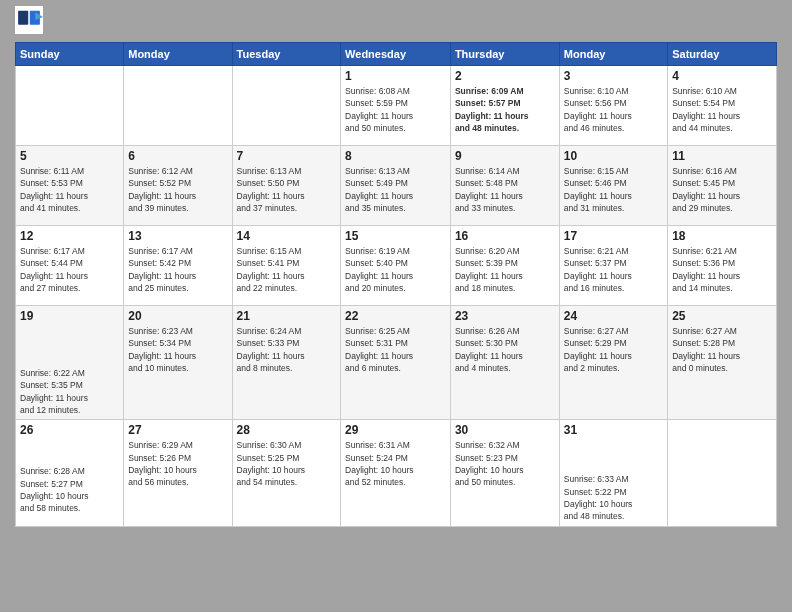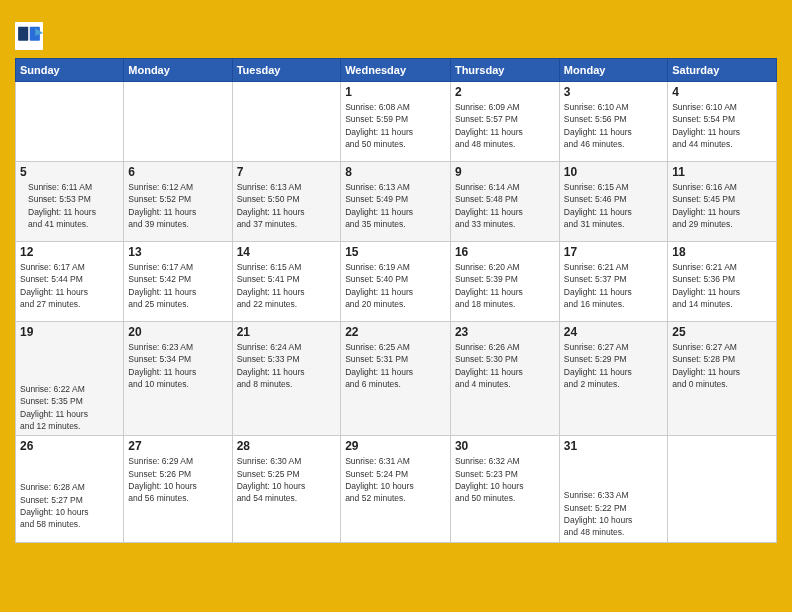--- a/index.html
+++ b/index.html
@@ -6,22 +6,22 @@
     body {
       font-family: Arial, sans-serif;
       background: #fff;
       width: 792px;
       height: 612px;
       overflow: hidden;
     }
     .container {
       width: 792px;
       height: 612px;
-      padding: 22px 15px;
-      background: #eab308;
+      padding: 6px 15px;
+      background: #a3a3a3;
     }
     .header {
       display: flex;
       align-items: flex-start;
       justify-content: space-between;
       margin-bottom: 8px;
     }
     .logo {
       display: flex;
       align-items: center;
@@ -135,21 +135,21 @@
           <td class="empty"></td>
           <td>
             <span class="day-num">1</span>
             <div class="day-info" style="white-space: pre-line;">Sunrise: 6:08 AM
 Sunset: 5:59 PM
 Daylight: 11 hours
 and 50 minutes.</div>
           </td>
           <td>
             <span class="day-num">2</span>
-            <div class="day-info" style="white-space: pre-line;">Sunrise: 6:09 AM
+            <div class="day-info" style="white-space: pre-line; font-weight: bold;">Sunrise: 6:09 AM
 Sunset: 5:57 PM
 Daylight: 11 hours
 and 48 minutes.</div>
           </td>
           <td>
             <span class="day-num">3</span>
             <div class="day-info" style="white-space: pre-line;">Sunrise: 6:10 AM
 Sunset: 5:56 PM
 Daylight: 11 hours
 and 46 minutes.</div>
@@ -158,21 +158,21 @@
             <span class="day-num">4</span>
             <div class="day-info" style="white-space: pre-line;">Sunrise: 6:10 AM
 Sunset: 5:54 PM
 Daylight: 11 hours
 and 44 minutes.</div>
           </td>
         </tr>
         <tr>
           <td>
             <span class="day-num">5</span>
-            <div class="day-info" style="white-space: pre-line; margin-left: 8px;">Sunrise: 6:11 AM
+            <div class="day-info" style="white-space: pre-line;">Sunrise: 6:11 AM
 Sunset: 5:53 PM
 Daylight: 11 hours
 and 41 minutes.</div>
           </td>
           <td>
             <span class="day-num">6</span>
             <div class="day-info" style="white-space: pre-line;">Sunrise: 6:12 AM
 Sunset: 5:52 PM
 Daylight: 11 hours
 and 39 minutes.</div>

